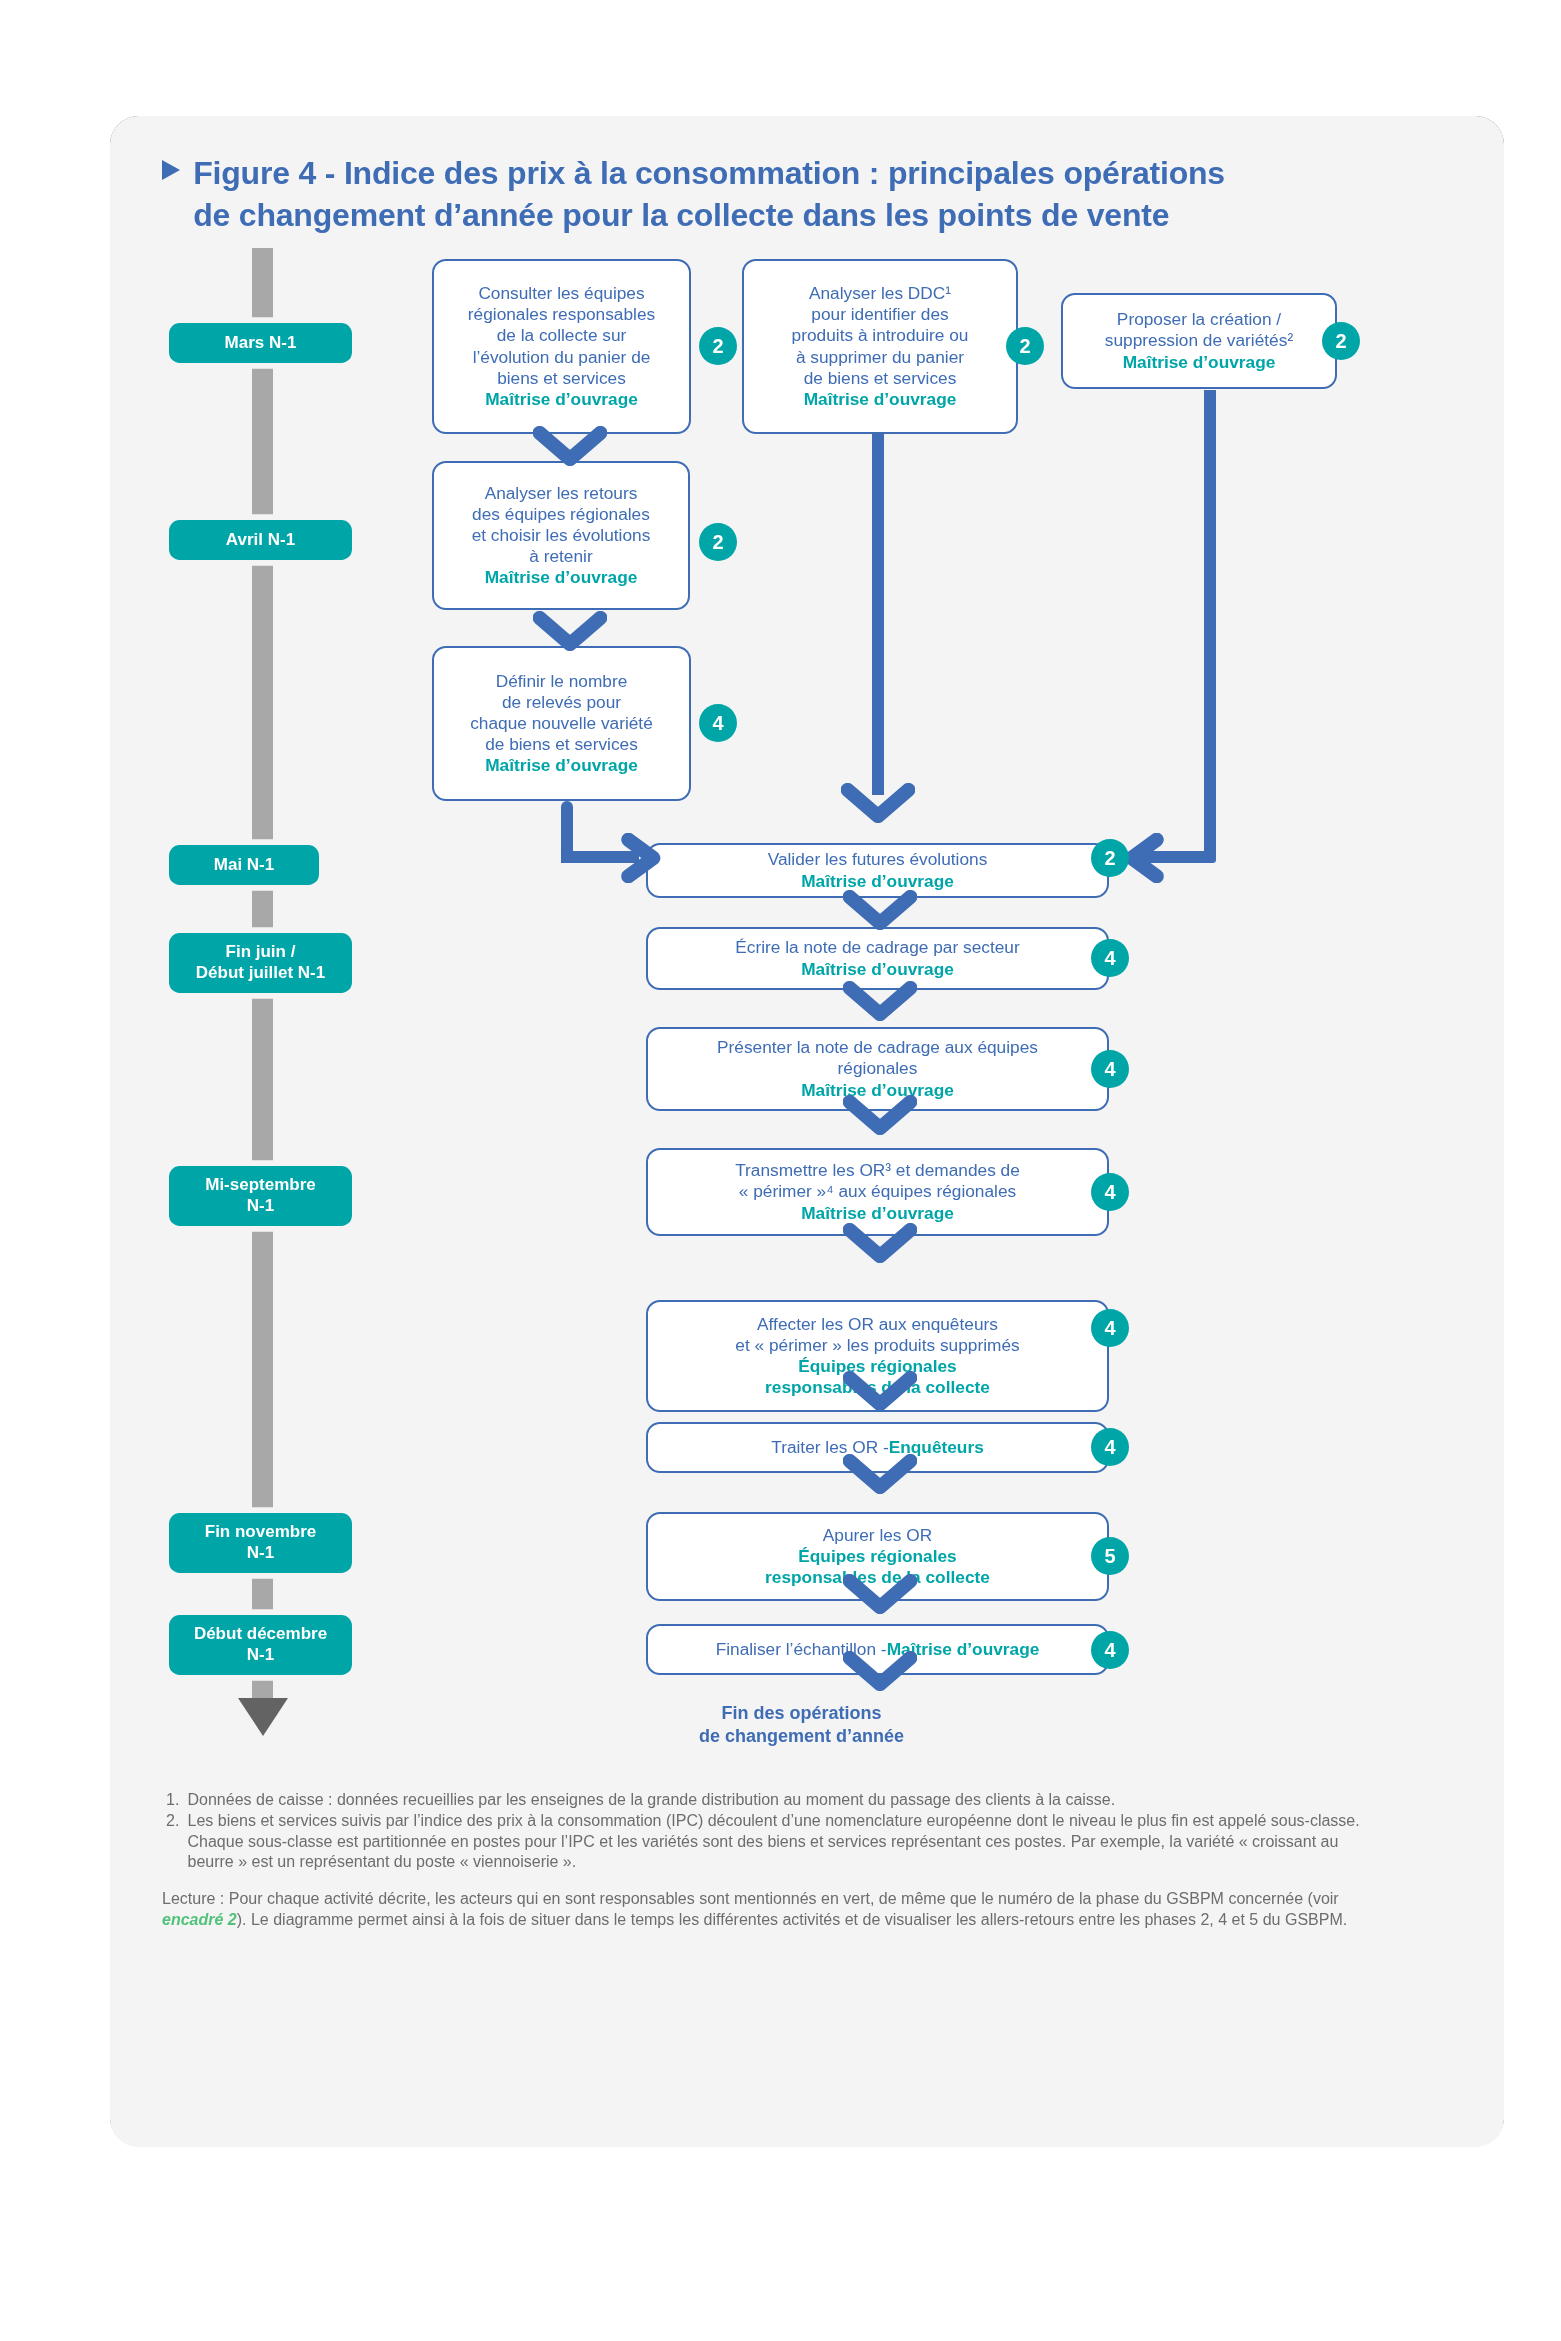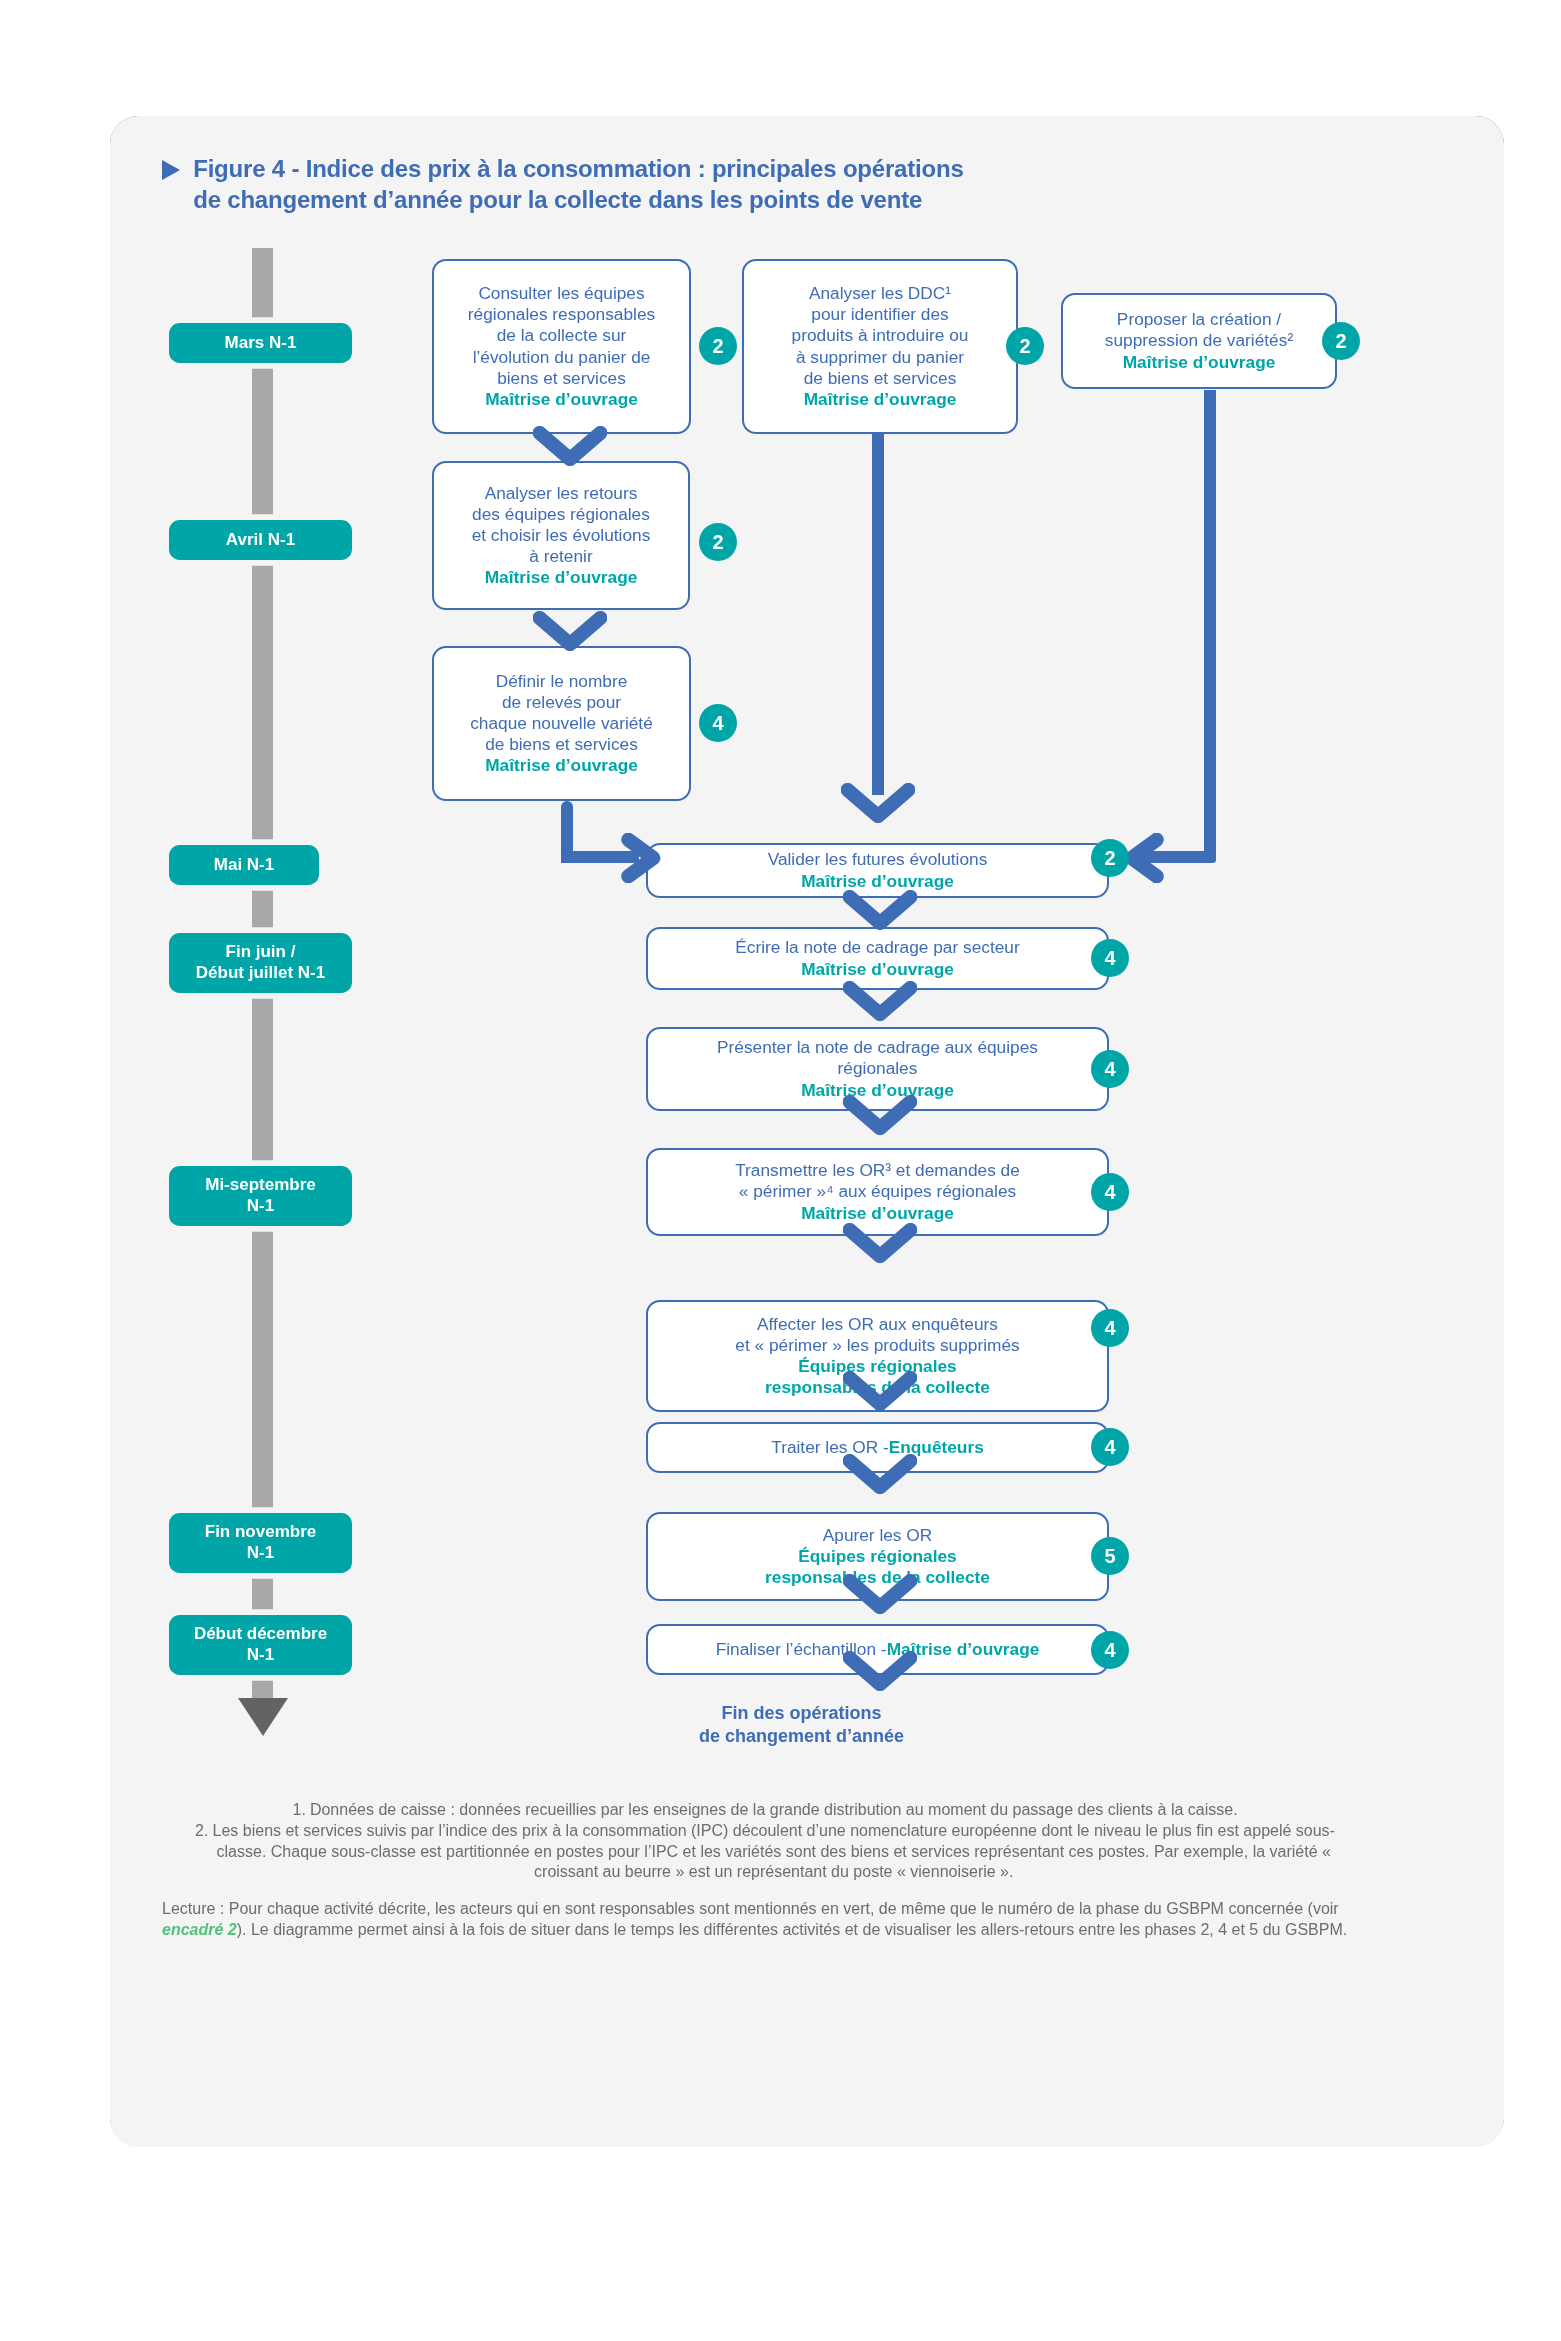--- a/index.html
+++ b/index.html
@@ -22,21 +22,21 @@
   .corner.bl{left:110px;top:2095px;border-bottom-left-radius:28px;
     -webkit-mask:radial-gradient(circle 51px at 51px 0px, transparent 50px, #000 50px);
             mask:radial-gradient(circle 51px at 51px 0px, transparent 50px, #000 50px);}
   .corner.br{left:1453px;top:2095px;border-bottom-right-radius:28px;
     -webkit-mask:radial-gradient(circle 51px at 0px 0px, transparent 50px, #000 50px);
             mask:radial-gradient(circle 51px at 0px 0px, transparent 50px, #000 50px);}
 
   
   #title-wrap{position:absolute;left:162px;top:153px;width:1206px;display:flex;gap:13.2px;align-items:flex-start;}
   #title-marker{width:0;height:0;border-left:18px solid #3E6CB5;border-top:10.7px solid transparent;border-bottom:10.7px solid transparent;margin-top:7.4px;flex:none;}
-  #title-text{font-size:24px;font-weight:bold;color:#3E6CB5;line-height:1.30;letter-spacing:-0.2px;}
+  #title-text{font-size:32px;font-weight:bold;color:#3E6CB5;line-height:1.30;letter-spacing:-0.2px;}
 
   
   #timeline-bar{position:absolute;left:252px;top:248px;width:20.7px;height:1454px;background:#a8a8a8;}
   #timeline-arrow{position:absolute;left:238px;top:1698px;width:0;height:0;
     border-left:25.6px solid transparent;border-right:25.6px solid transparent;border-top:38px solid #636363;}
   #timeline-arrow-stem{position:absolute;left:252px;top:1698px;width:20.7px;height:18px;background:#636363;}
 
   .tl-badge{
     position:absolute;background:#00a5a8;color:#fff;border-radius:10.7px;
     font-size:17px;font-weight:bold;text-align:center;line-height:1.22;
@@ -62,21 +62,21 @@
   
   .chev{position:absolute;z-index:4;}
   .vline{position:absolute;background:#3E6CB5;z-index:1;}
   .hline{position:absolute;background:#3E6CB5;z-index:1;border-radius:3.3px;}
 
   #end-note{position:absolute;left:628px;top:1702px;width:347px;text-align:center;
     color:#3E6CB5;font-weight:bold;font-size:18px;line-height:1.3;}
 
   
   #notes{position:absolute;left:162px;top:1786px;width:1202px;color:#6d6d6d;font-size:16px;line-height:1.30;}
-  #notes ol{margin:14px;padding:0;list-style:none;text-align:center;}
+  #notes ol{margin:4px;padding:0;list-style:none;}
   #notes li{margin:0 0 0 0;padding-left:21.5px;text-indent:-21.5px;}
   #notes li .num{display:inline-block;width:21.5px;text-indent:0;}
   #lecture{margin-top:16px;}
   #lecture .hl{color:#52c27a;font-style:italic;font-weight:bold;}
 </style>
 </head>
 <body>
 
 <div class="corner tl"></div>
 <div class="corner tr"></div>

